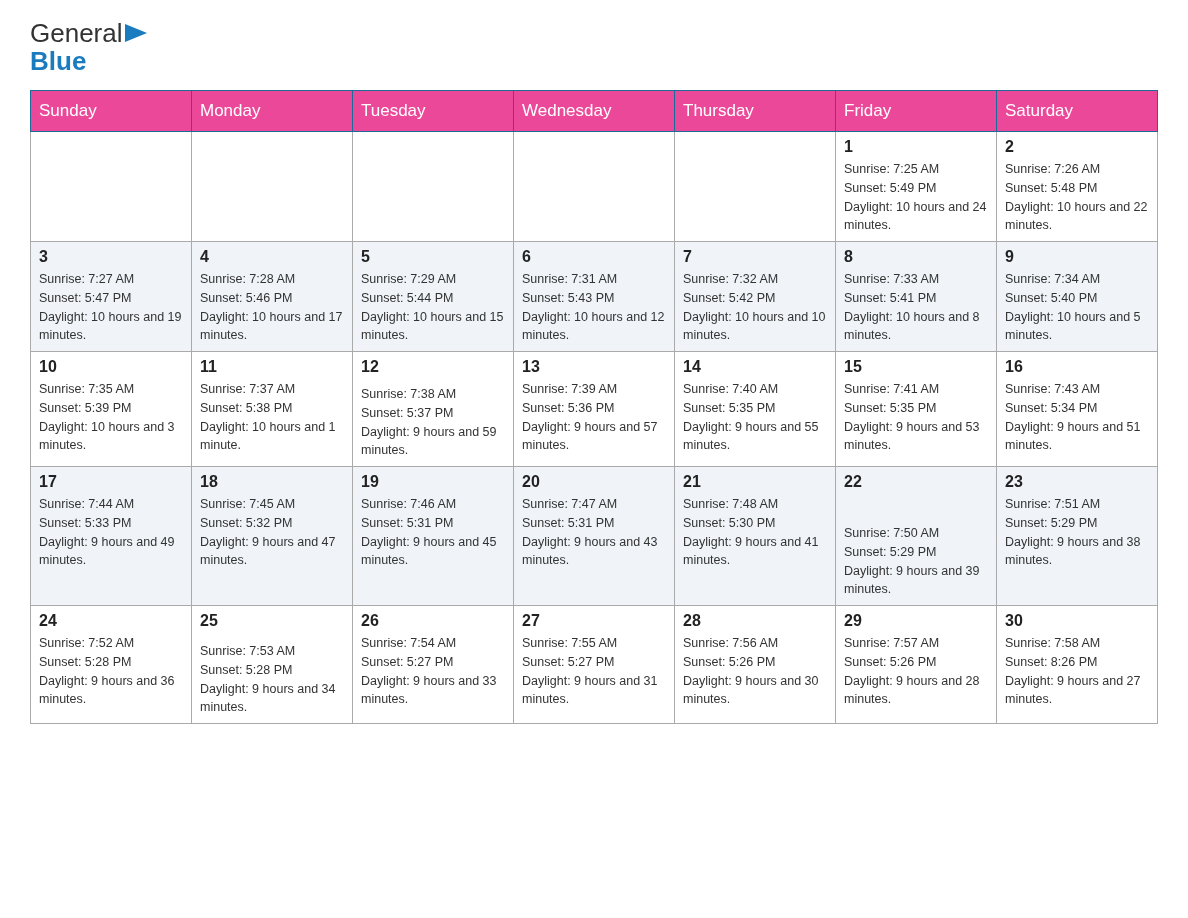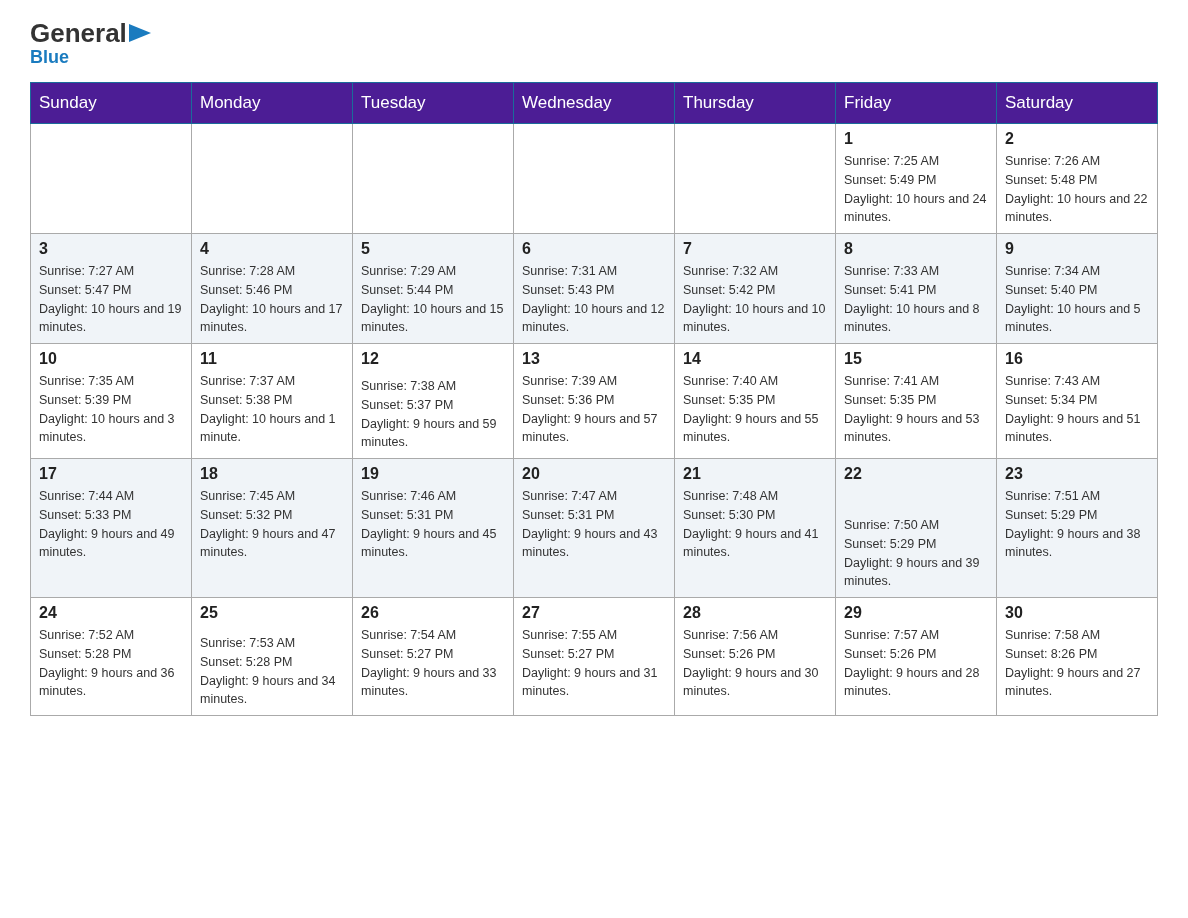--- a/index.html
+++ b/index.html
@@ -17,27 +17,27 @@
       justify-content: space-between;
       margin-bottom: 16px;
     }
     .logo {
       display: flex;
       flex-direction: column;
       align-items: flex-start;
     }
     .logo-general {
       font-size: 26px;
-      font-weight: bold;
+      font-weight: normal;
       color: #333;
       letter-spacing: 0;
       line-height: 1;
     }
     .logo-blue {
-      font-size: 18px;
+      font-size: 26px;
       font-weight: bold;
       color: #1a7bbf;
       line-height: 1;
       margin-top: 2px;
     }
     .title-area {
       text-align: right;
     }
     .month-title {
       font-size: 48px;
@@ -86,21 +86,21 @@
     .empty-cell {
       background: #f9f9f9;
     }
     tr:nth-child(even) td {
       background: #f0f4f8;
     }
     tr:nth-child(odd) td {
       background: #fff;
     }
     .calendar thead tr th {
-      background-color: #4c1d95;
+      background-color: #ec4899;
     }
   </style>
 </head>
 <body>
 
 <div class="header">
   <div class="logo">
     <div style="display:flex; align-items:center;">
       <span class="logo-general">General</span>
       <span style="display:inline-block; margin-left:2px; margin-top:4px;">

